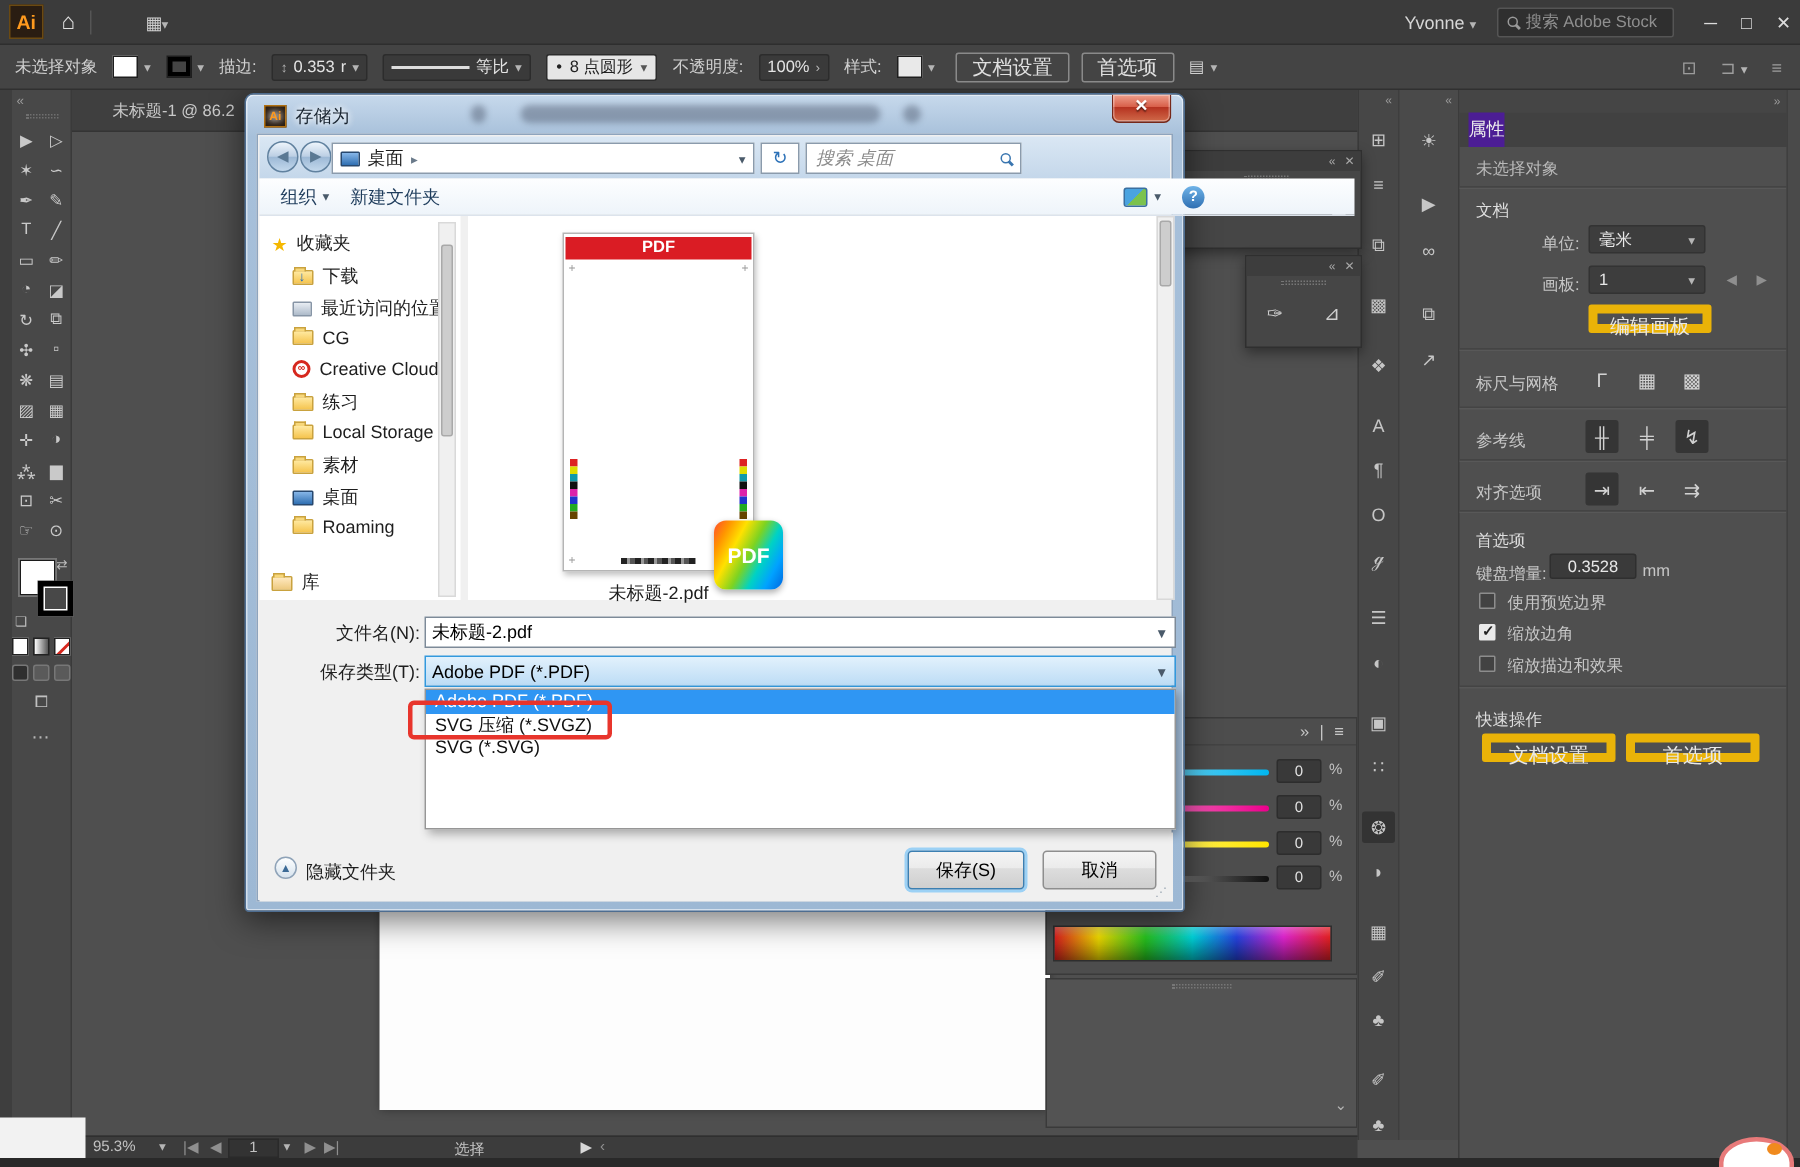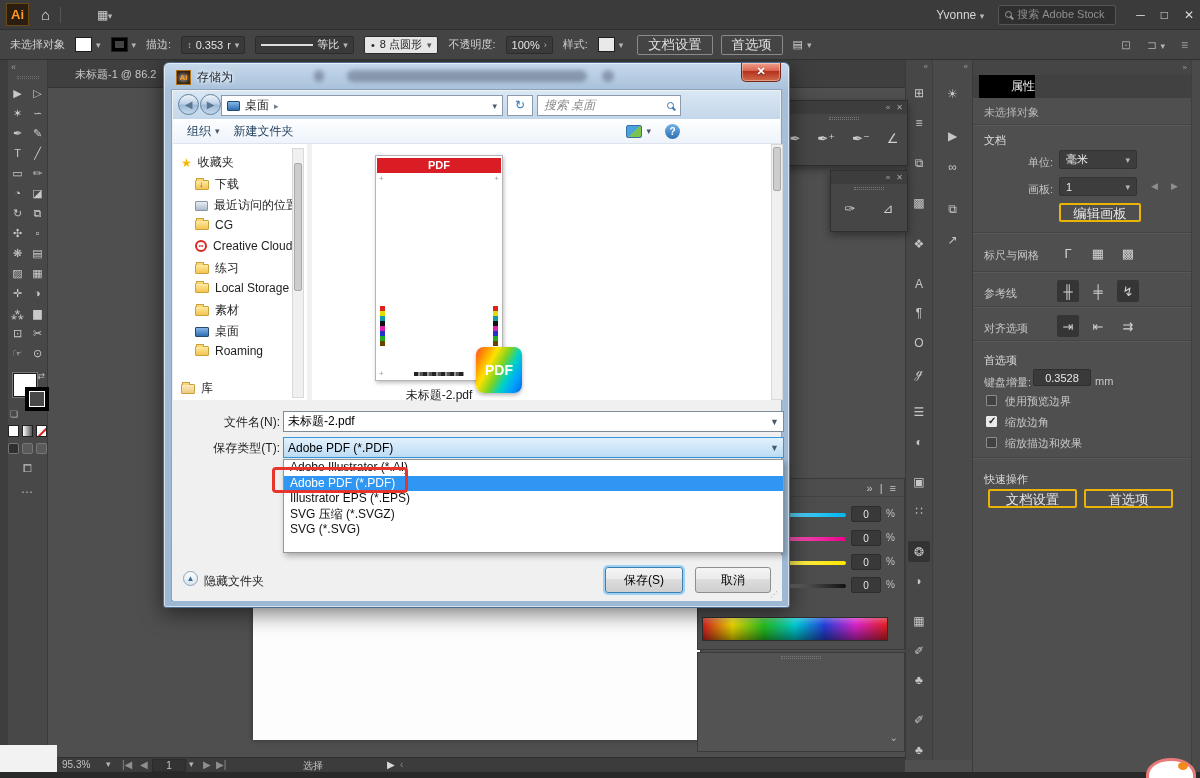--- a/index.html
+++ b/index.html
@@ -85,26 +85,26 @@
   .strip2{left:932px;width:40px;background:#4a4a4a;border-left:1px solid #3e3e3e}
   .strip .hd{height:14px;color:#9a9a9a;font-size:8px;align-self:flex-end;padding-right:4px;line-height:14px}
   .strip .ic{width:22px;height:22px;display:flex;align-items:center;justify-content:center;color:#c6c6c6;font-size:12px;margin-top:9px}
   .strip .ic.sel{background:#333;border-radius:2px}
   .strip .gapT{margin-top:20px}
 
   
   .props{position:absolute;left:972px;top:60px;width:228px;height:712px;background:#4f4f4f;border-left:1px solid #3b3b3b;z-index:4;color:#c6c6c6;font-size:11px}
   .pp-top{position:absolute;left:0;top:0;width:228px;height:15px;background:#454545;color:#9a9a9a;font-size:8px;text-align:right;padding-right:14px;line-height:15px}
   .pp-tabrow{position:absolute;left:0;top:15px;width:228px;height:23px;background:#414141}
-  .pp-tab{position:absolute;left:6px;top:0;width:56px;height:23px;background:#000000;color:#ececec;font-size:12px;text-align:right;line-height:23px}
+  .pp-tab{position:absolute;left:6px;top:0;width:24px;height:23px;background:#4c1d95;color:#ececec;font-size:12px;text-align:left;line-height:23px}
   .pp-hr{position:absolute;left:0;width:218px;border-top:1px solid #444;box-shadow:0 1px 0 #585858}
   .pp-label{position:absolute;color:#c6c6c6}
   .pp-rlabel{position:absolute;width:60px;text-align:right;color:#c6c6c6}
   .pp-select{position:absolute;width:78px;height:19px;background:#3d3d3d;border:1px solid #333;border-radius:2px;color:#e8e8e8;display:flex;align-items:center;padding:0 6px;justify-content:space-between}
-  .pp-btn{position:absolute;height:19px;border:2px solid #eab308;border-radius:2px;color:#e8e8e8;text-align:center;line-height:17px}
+  .pp-btn{position:absolute;height:19px;border:6px solid #eab308;border-radius:2px;color:#e8e8e8;text-align:center;line-height:17px}
   .pp-ic{position:absolute;width:22px;height:22px;display:flex;align-items:center;justify-content:center;color:#d2d2d2;font-size:13px}
   .pp-ic.sel{background:#353535;border-radius:2px}
   .pp-valbox{position:absolute;width:58px;height:17px;background:#3a3a3a;border:1px solid #2f2f2f;border-radius:2px;color:#e8e8e8;text-align:center;line-height:16px;font-size:11px}
   .cbx{position:absolute;width:11px;height:11px;border:1px solid #8d8d8d;background:#424242;border-radius:1px}
   .cbx.checked{background:#e9e9e9;border-color:#e9e9e9}
   .cbx.checked::after{content:"✓";position:absolute;left:1px;top:-2px;color:#222;font-size:10px;font-weight:bold}
   .pp-edge{position:absolute;left:218px;top:0;width:10px;height:712px;background:#4a4a4a;border-left:1px solid #3f3f3f}
   .pp-nav{position:absolute;color:#8f8f8f;font-size:9px}
 
   
@@ -125,21 +125,21 @@
   .dlg-content{position:absolute;left:7px;top:26px;width:611px;height:512px;background:#f0f0f0;border:1px solid #8ea4bd}
   .addr-row{position:absolute;left:1px;top:1px;width:607px;height:28px;background:linear-gradient(#dae7f4,#c4d7ea)}
   .nav-circle{position:absolute;top:3px;width:21px;height:21px;border-radius:50%;background:linear-gradient(#eef5fc,#bccfe4 48%,#9db9d6 52%,#c3d8ec);border:1px solid #60819f;color:#5a7893;font-size:10px;text-align:center;line-height:19px}
   .crumb{position:absolute;left:48px;top:4px;width:282px;height:21px;background:#fff;border:1px solid #8b9bac;display:flex;align-items:center;gap:5px;padding:0 5px;color:#1e1e1e}
   .crumb .desk-ico{width:13px;height:10px;background:linear-gradient(#86b6e8,#2f6fb2);border:1px solid #27486f;border-radius:1px;flex:none}
   .crumb .cdown{margin-left:auto;color:#4a5a6a;font-size:9px}
   .refresh-btn{position:absolute;left:334px;top:4px;width:26px;height:21px;background:#fff;border:1px solid #8b9bac;color:#2d72b8;text-align:center;line-height:19px;font-size:12px}
   .dlg-search{position:absolute;left:364px;top:4px;width:144px;height:21px;background:#fff;border:1px solid #8b9bac;display:flex;align-items:center;padding:0 6px;color:#8a8a8a;font-style:italic}
   .dlg-search .mag{border-color:#3a76b0;margin-left:auto}
   .dlg-search .mag::after{background:#3a76b0}
-  .cmdbar{position:absolute;left:1px;top:29px;width:607px;height:25px;background:linear-gradient(#fdfeff,#eef4fa);border-bottom:1px solid #dce3ec;display:flex;align-items:center;color:#1e3c5c;font-size:12px}
+  .cmdbar{position:absolute;left:1px;top:29px;width:730px;height:25px;background:linear-gradient(#fdfeff,#eef4fa);border-bottom:1px solid #dce3ec;display:flex;align-items:center;color:#1e3c5c;font-size:12px}
   .cmd-item{margin-left:14px;display:flex;align-items:center;gap:4px}
   .cmd-right{position:absolute;right:100px;display:flex;align-items:center;gap:14px}
   .view-ico{width:16px;height:13px;background:linear-gradient(135deg,#4aa3e0 50%,#7bc24e 50%);border:1px solid #3a6fa0;border-radius:2px}
   .help-ico{width:15px;height:15px;border-radius:50%;background:linear-gradient(#6fb3e8,#2f6fb2);color:#fff;font-size:10px;font-weight:bold;text-align:center;line-height:15px}
   .treepane{position:absolute;left:1px;top:54px;width:134px;height:256px;background:#fff;color:#1e1e1e}
   .tree-row{position:absolute;display:flex;align-items:center;gap:6px;white-space:nowrap;font-size:12px}
   .star{color:#f5b800;font-size:12px}
   .folder{width:14px;height:10px;background:linear-gradient(#ffe9a0,#f5c44e);border:1px solid #c9a23e;border-radius:1px;position:relative;flex:none}
   .folder::before{content:'';position:absolute;top:-3px;left:0;width:6px;height:2px;background:#f7d77a;border:1px solid #c9a23e;border-bottom:none}
   .folder.dl::after{content:"↓";position:absolute;left:3px;top:-2px;color:#1565c0;font-size:9px;font-weight:bold}
@@ -599,23 +599,21 @@
       <span>未标题-2.pdf</span>
       <span class="arr">▼</span>
     </div>
     <div class="fld-label" style="left:28px;top:350px">保存类型(T):</div>
     <div class="combo hl" style="top:347px">
       <span>Adobe PDF (*.PDF)</span>
       <span class="arr">▼</span>
     </div>
 
     <div class="ddpanel">
-      <div class="dd-item">Adobe Illustrator (*.AI)</div>
       <div class="dd-item selected">Adobe PDF (*.PDF)</div>
-      <div class="dd-item">Illustrator EPS (*.EPS)</div>
       <div class="dd-item">SVG 压缩 (*.SVGZ)</div>
       <div class="dd-item">SVG (*.SVG)</div>
     </div>
     <div class="red-annot"></div>
 
     <div class="dlg-bottom">
       <span class="hide-circle">▲</span>
       <span class="hide-label">隐藏文件夹</span>
       <button class="w7btn def" style="left:432px;width:78px">保存(S)</button>
       <button class="w7btn" style="left:522px;width:76px">取消</button>

